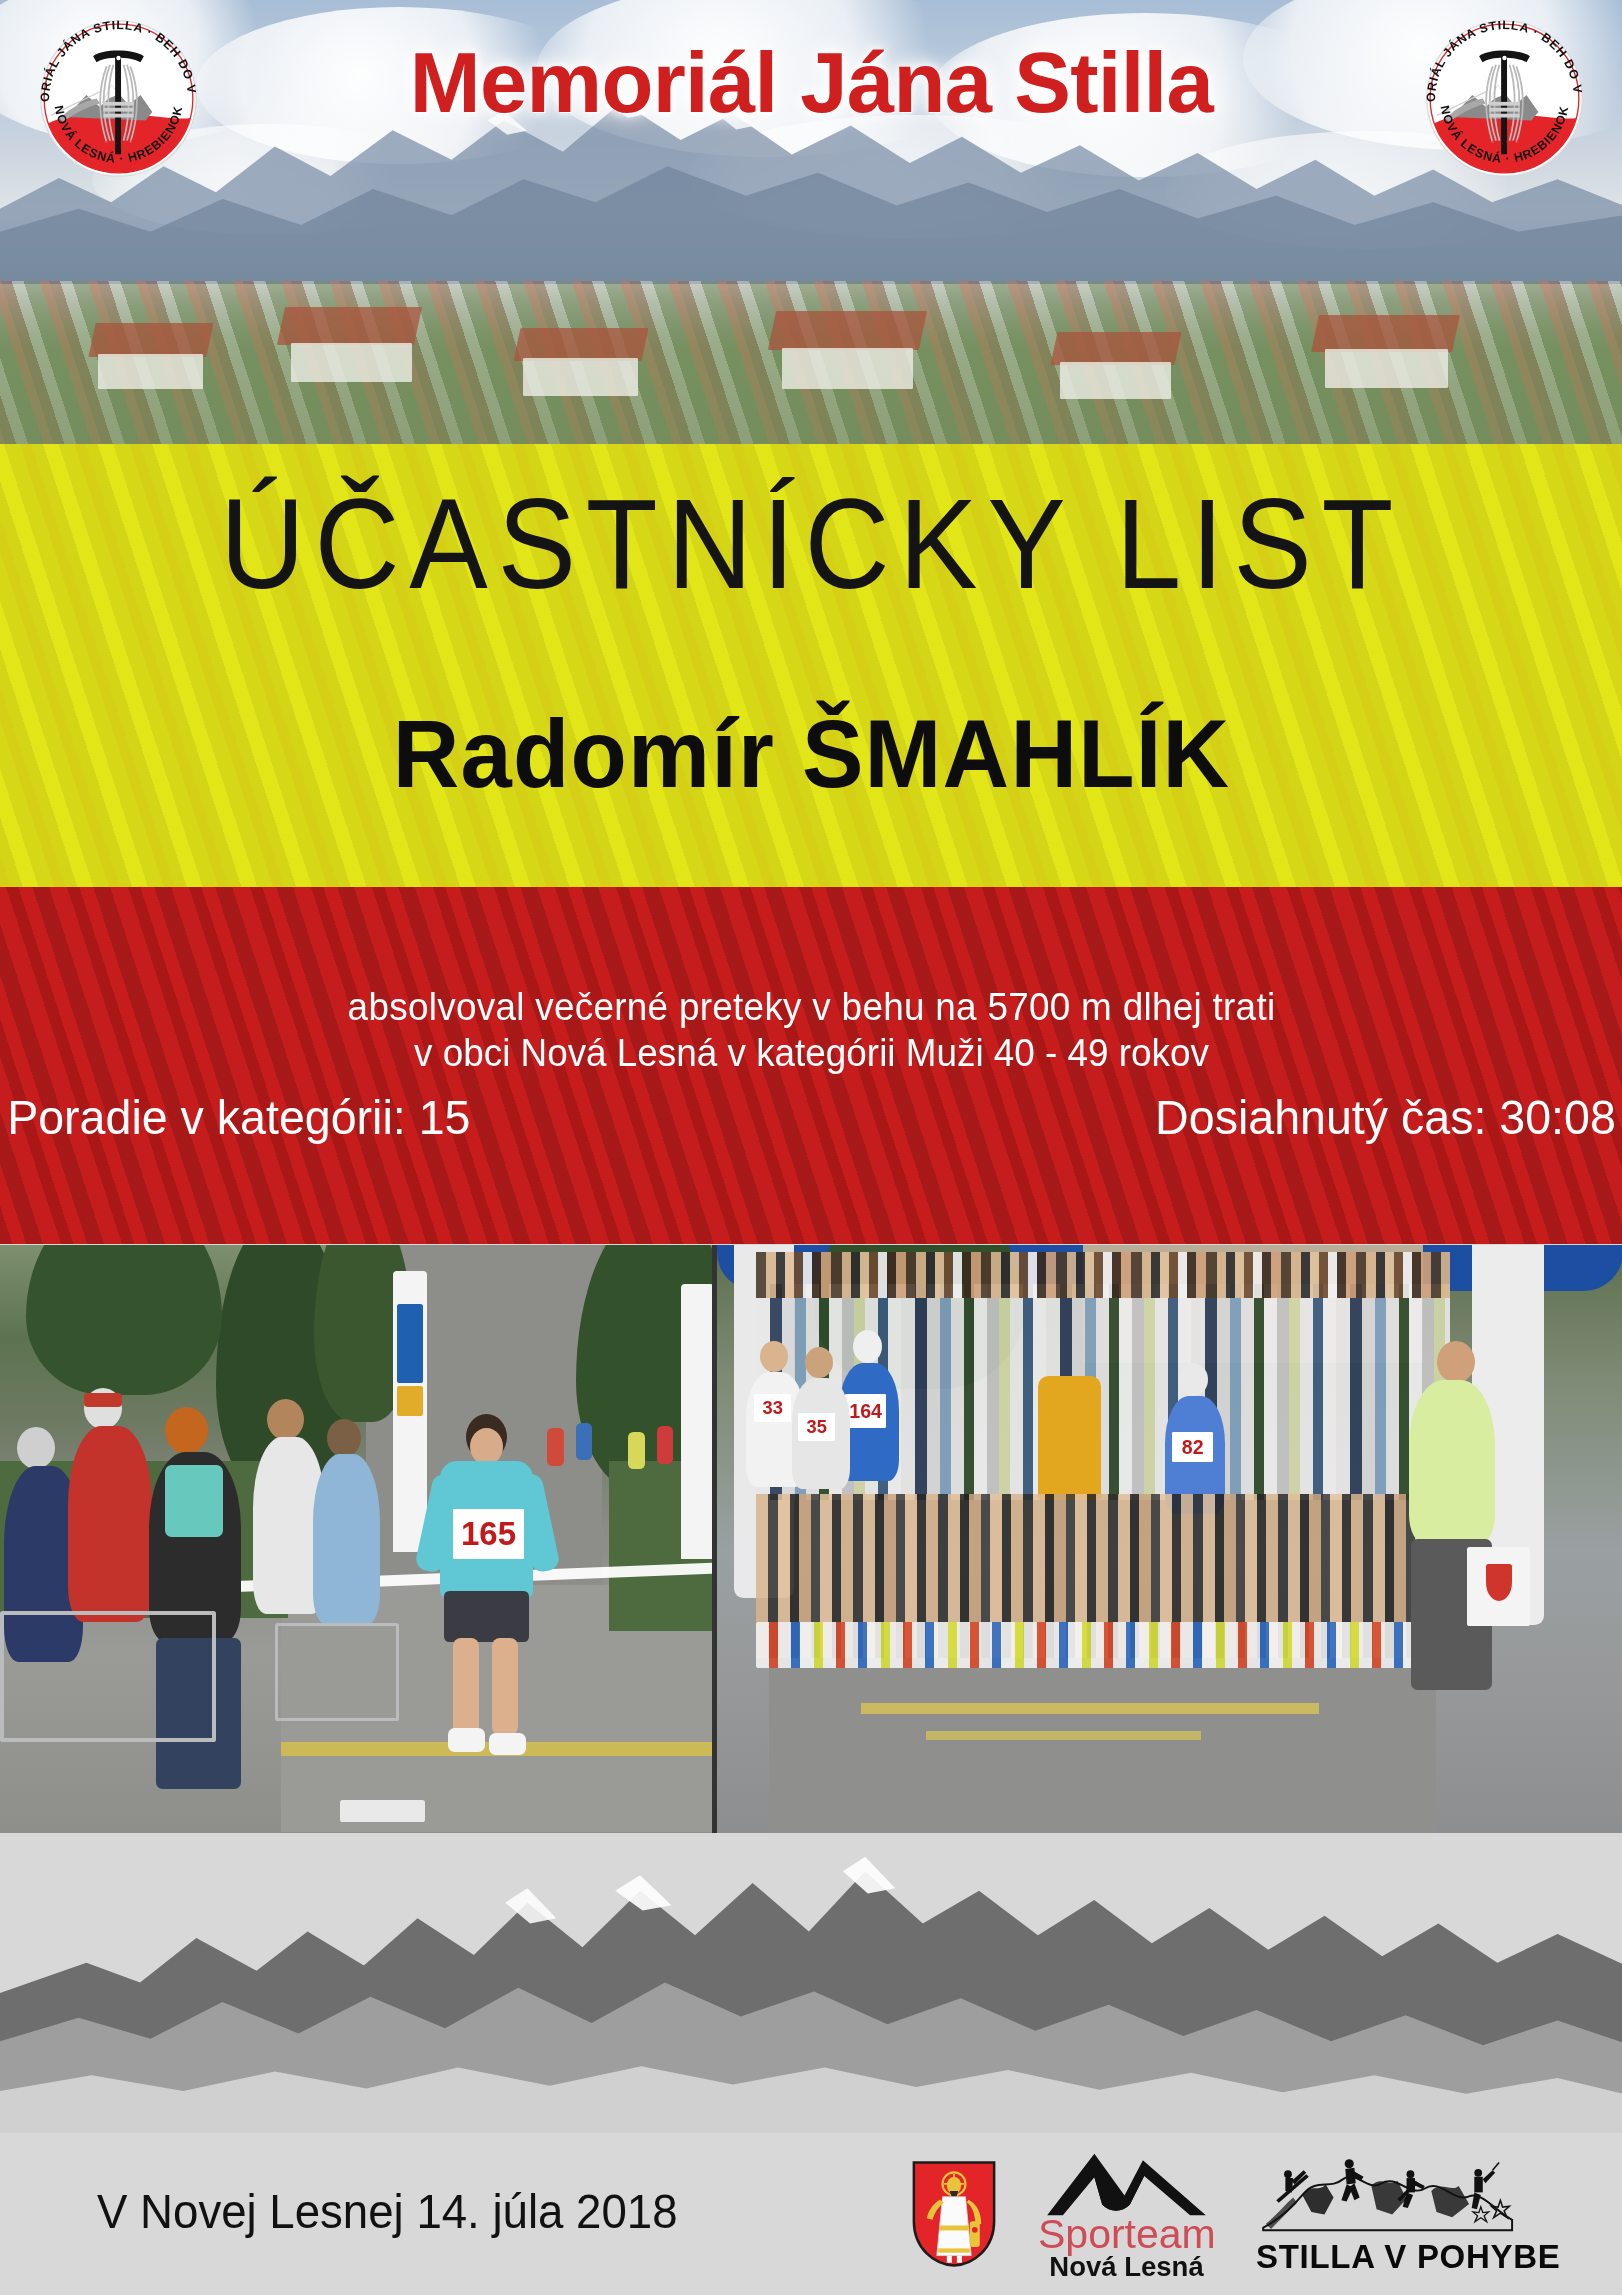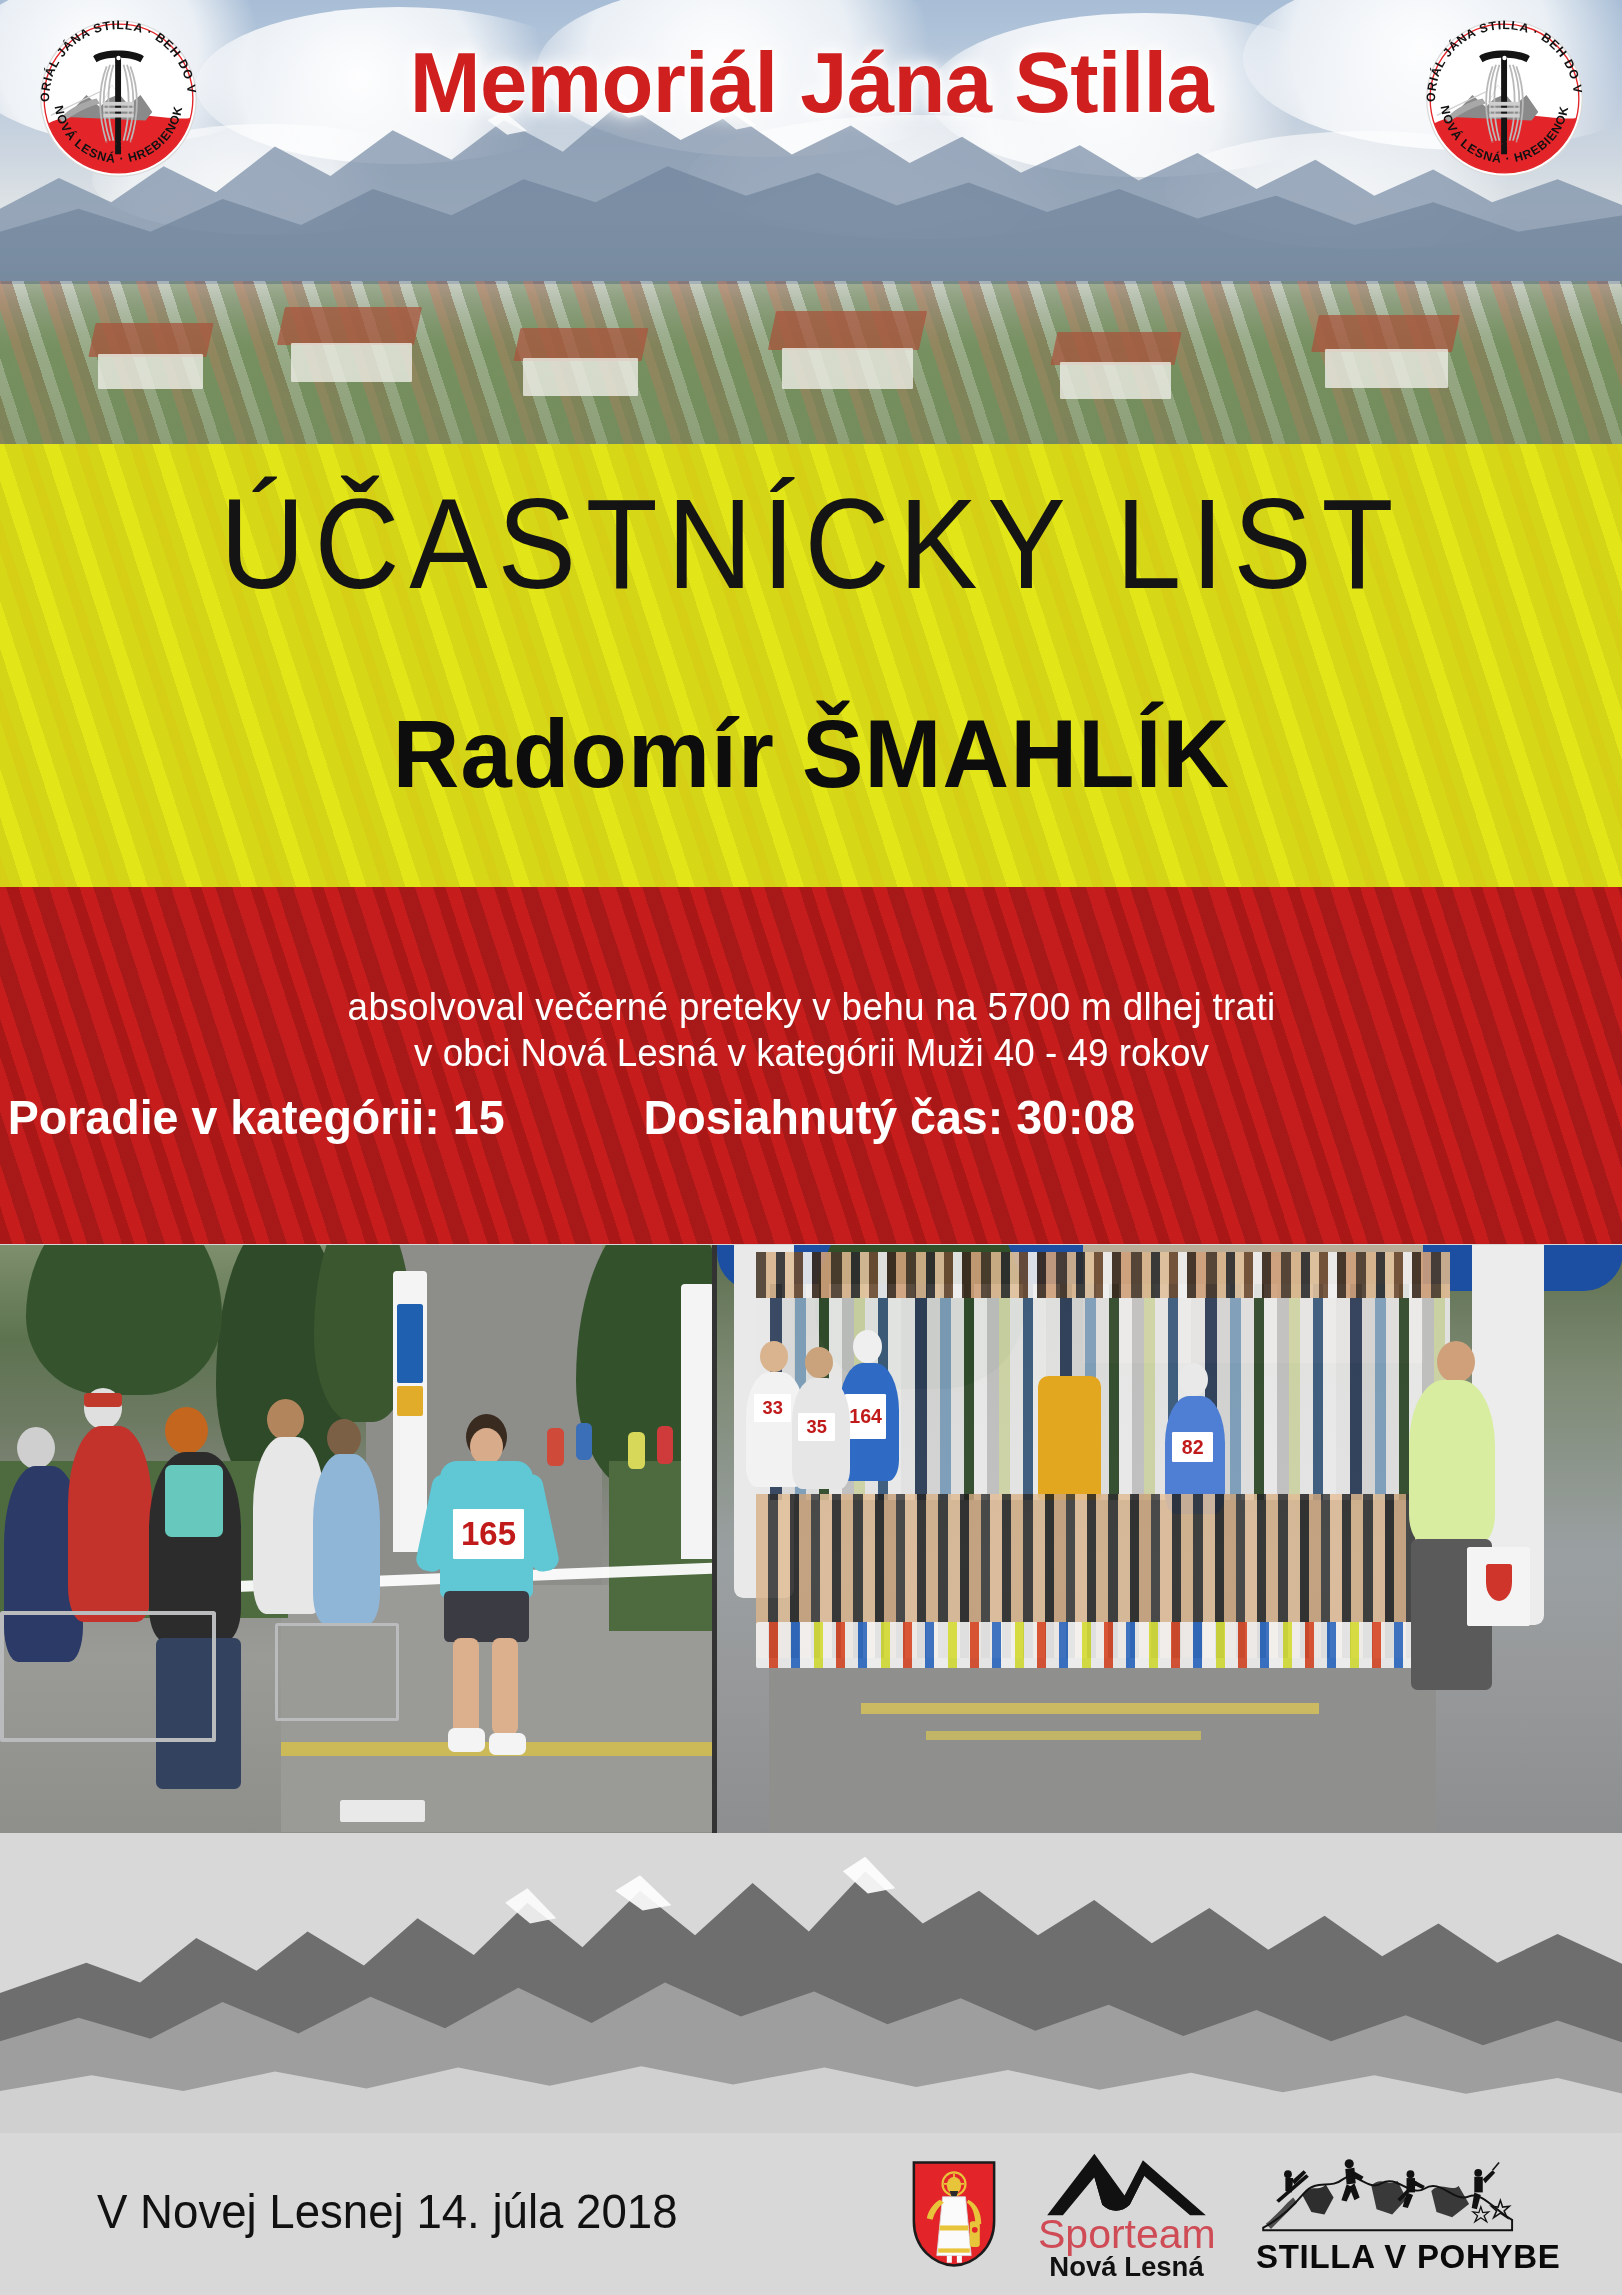--- a/index.html
+++ b/index.html
@@ -104,22 +104,22 @@
     transform:scaleX(.97);
   }
   .rb-line2{
     position:absolute; left:0; top:145px; width:100%; text-align:center;
     font-size:38px; font-weight:normal;
     font-family:"Liberation Sans Narrow","Liberation Sans", sans-serif;
     transform:scaleX(.97);
   }
   .rb-results{
     position:absolute; left:0; top:203px; width:100%;
-    display:flex; justify-content:flex-start; gap:124px;
-    font-size:48px; font-weight:bold;
+    display:flex; justify-content:space-between; gap:124px;
+    font-size:48px; font-weight:normal;
     font-family:"Liberation Sans Narrow","Liberation Sans", sans-serif;
   }
   .rb-results > span{ transform:scaleX(.97); white-space:nowrap; }
 
   
   .photos{
     position:absolute; left:0; top:1245px; width:1623px; height:588px;
     display:flex; gap:5.2px; overflow:hidden; background:#333;
   }
   .photo{ position:relative; overflow:hidden; height:100%; }
@@ -412,21 +412,21 @@
                     #d2d8a8 98px 109px,#eaeaea 109px 122px,#3a5a7e 122px 132px,#f0f0f0 132px 145px);
                   opacity:.92;"></div>
       <div style="position:absolute;left:39px;top:6.5px;width:694px;height:46px;
                   background:repeating-linear-gradient(90deg,
                     #4a3a2c 0 10.5px,#d8b48c 10.5px 19.6px,#2c2c2c 19.6px 29px,#e0c19c 29px 38px,
                     #6b4a30 38px 47px,#f0f0f0 47px 56px,#3a2a1e 56px 65px,#cfa07a 65px 75px);
                   opacity:.9;"></div>
 
       <div class="head" style="left:136px; top:85px; width:29px; height:33px; background:#efefef;"></div>
       <div class="person" style="left:122px; top:118px; width:60px; height:118px; background:#2f6bc4;"></div>
-      <div class="bib" style="left:128px; top:149px; width:41px; height:45px; font-size:19.6px;">164</div>
+      <div class="bib" style="left:128px; top:149px; width:41px; height:34px; font-size:19.6px;">164</div>
 
       <div class="head" style="left:43px; top:96px; width:27.5px; height:31px; background:#d9b48e;"></div>
       <div class="person" style="left:29px; top:127px; width:59px; height:115px; background:#f2f2f2;"></div>
       <div class="bib" style="left:37px; top:149px; width:37px; height:27.5px; font-size:18.3px;">33</div>
 
       <div class="head" style="left:88px; top:102px; width:27.5px; height:31px; background:#caa37c;"></div>
       <div class="person" style="left:75px; top:133px; width:58px; height:111px; background:#e6e6e6;"></div>
       <div class="bib" style="left:81px; top:168px; width:37px; height:27.5px; font-size:18.3px;">35</div>
 
       <div class="head" style="left:462px; top:118px; width:29px; height:33px; background:#e9e9e9;"></div>

